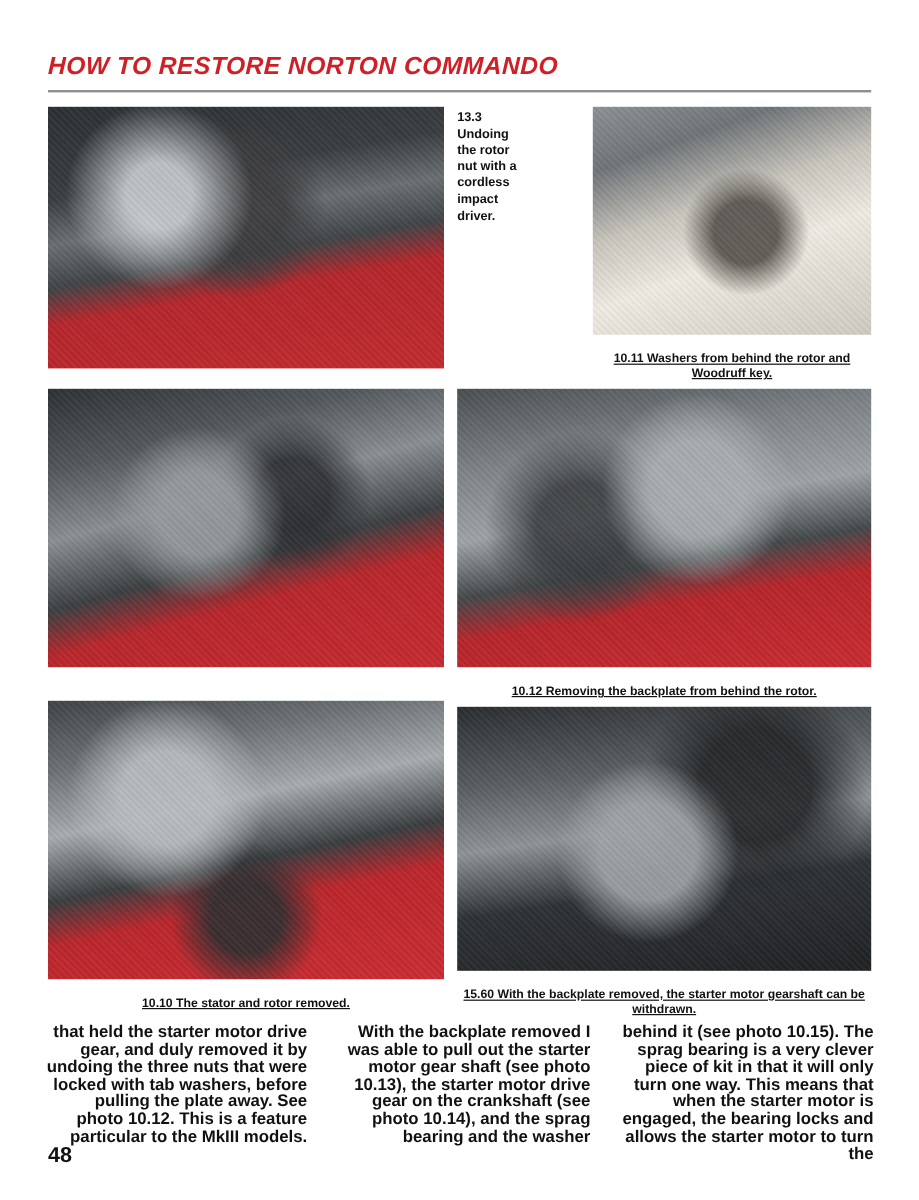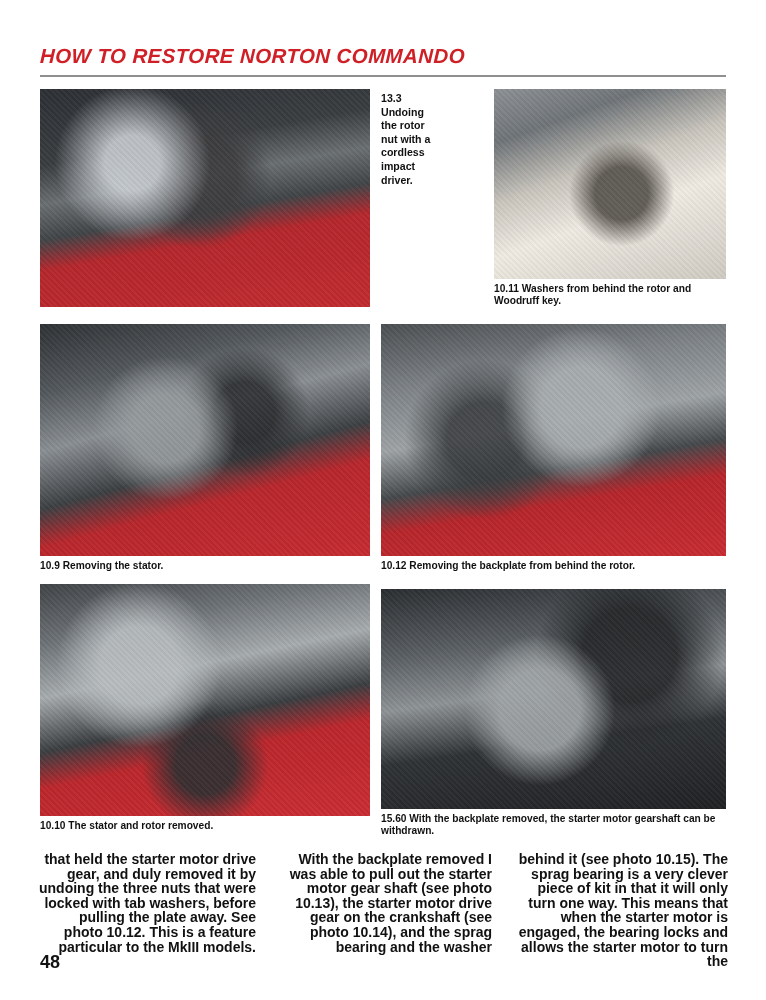--- a/index.html
+++ b/index.html
@@ -42,23 +42,25 @@
   .photo{
     width:100%;
     background:#3a3a3a;
     display:block;
     position:relative;
     overflow:hidden;
   }
   .cap{
     font-size:10.2px;
     line-height:12.4px;
-    margin-top:4px;
+    text-align:center;
+    margin-top:15px;
     color:#111;
     font-weight:bold;
+    text-decoration:underline;
   }
 
   
   .ph-a{
     background:
       radial-gradient(circle at 28% 34%, rgba(210,215,220,.85) 0 10%, rgba(0,0,0,0) 28%),
       radial-gradient(circle at 48% 40%, rgba(60,60,62,.9) 0 18%, rgba(0,0,0,0) 34%),
       linear-gradient(170deg,#2c2f33 0%,#3a3d40 28%,#6a6f72 42%,#404447 55%,#b4262c 66%,#c12b2f 100%);
   }
   .ph-b{
@@ -148,21 +150,20 @@
   </div>
   <div class="sidecap" style="left:381px;top:92px;width:58px;">13.3 Undoing the rotor nut with a cordless impact driver.</div>
 
   <div class="fig" style="left:494px;top:89px;width:232px;">
     <div class="photo ph-b" style="height:190px;"></div>
     <div class="cap">10.11 Washers from behind the rotor and Woodruff key.</div>
   </div>
 
   <div class="fig" style="left:40px;top:324px;width:330px;">
     <div class="photo ph-c" style="height:232px;"></div>
-    <div class="cap">10.9 Removing the stator.</div>
   </div>
 
   <div class="fig" style="left:381px;top:324px;width:345px;">
     <div class="photo ph-d" style="height:232px;"></div>
     <div class="cap">10.12 Removing the backplate from behind the rotor.</div>
   </div>
 
   <div class="fig" style="left:40px;top:584px;width:330px;">
     <div class="photo ph-e" style="height:232px;"></div>
     <div class="cap">10.10 The stator and rotor removed.</div>

